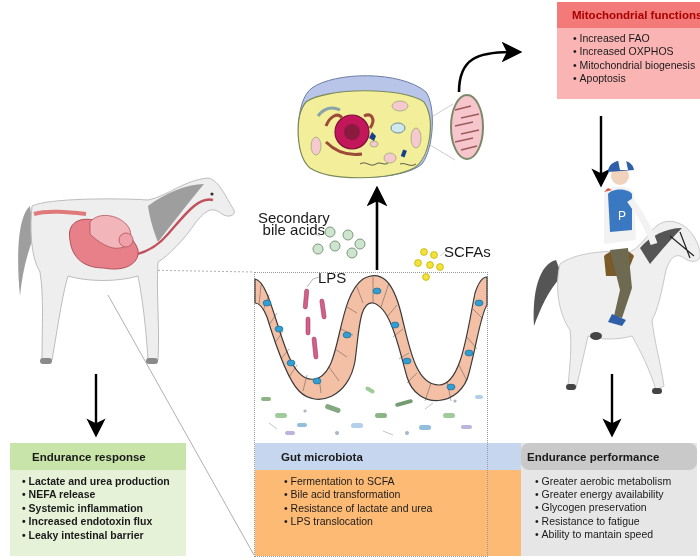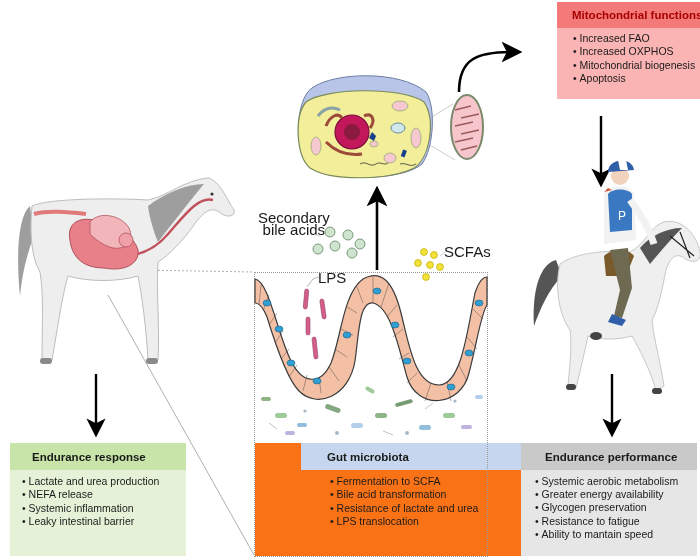--- a/index.html
+++ b/index.html
@@ -24,46 +24,47 @@
     <li>Increased OXPHOS</li>
     <li>Mitochondrial biogenesis</li>
     <li>Apoptosis</li>
   </ul>
 </div>
 
 <div class="box" style="left:10px;top:443px;width:176px;height:113px;background:#e6f2d8;">
   <div class="hdr" style="height:27px;background:#c8e4a8;padding-left:22px;">
     <span>Endurance response</span>
   </div>
-  <ul style="padding-left:12px;padding-top:5px;">
+  <ul style="padding-left:12px;padding-top:5px;font-weight:bold;">
     <li>Lactate and urea production</li>
     <li>NEFA release</li>
     <li>Systemic inflammation</li>
+    <li>Increased endotoxin flux</li>
     <li>Leaky intestinal barrier</li>
   </ul>
 </div>
 
-<div class="box" style="left:255px;top:443px;width:272px;height:113px;background:#f97316;padding-left:46px;">
+<div class="box" style="left:255px;top:443px;width:272px;height:113px;background:#fdba74;">
   <div class="hdr" style="height:27px;background:#c6d6ef;padding-left:26px;">
     <span>Gut microbiota</span>
   </div>
   <ul style="padding-left:29px;padding-top:5px;">
     <li>Fermentation to SCFA</li>
     <li>Bile acid transformation</li>
     <li>Resistance of lactate and urea</li>
     <li>LPS translocation</li>
   </ul>
 </div>
 
 <div class="box" style="left:521px;top:443px;width:176px;height:113px;background:#e6e6e6;">
-  <div class="hdr" style="height:27px;background:#c9c9c9;padding-left:24px;">
+  <div class="hdr" style="height:27px;background:#c9c9c9;padding-left:6px;border-radius:8px;">
     <span>Endurance performance</span>
   </div>
   <ul style="padding-left:14px;padding-top:5px;line-height:13.2px;">
-    <li>Systemic aerobic metabolism</li>
+    <li>Greater aerobic metabolism</li>
     <li>Greater energy availability</li>
     <li>Glycogen preservation</li>
     <li>Resistance to fatigue</li>
     <li>Ability to mantain speed</li>
   </ul>
 </div>
 
 <div class="abs" style="left:254px;top:272px;width:234px;height:285px;border:1px dotted #9a9a9a;box-sizing:border-box;"></div>
 
 <svg style="left:0;top:0;" width="700" height="560">

